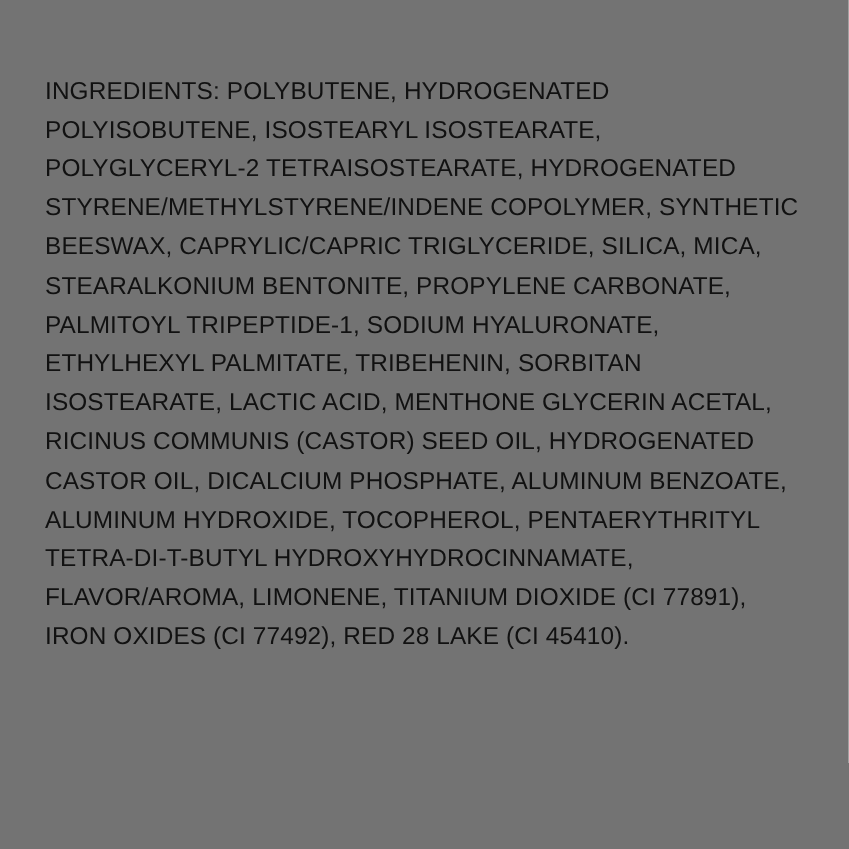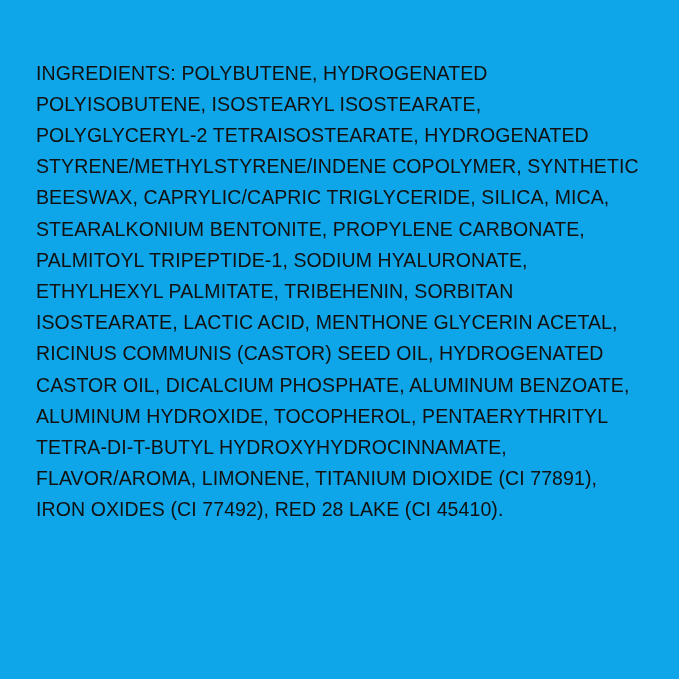--- a/index.html
+++ b/index.html
@@ -12,21 +12,21 @@
     background: #ffffff;
     font-family: "Liberation Sans", sans-serif;
     color: #0d0d0d;
     overflow: hidden;
   }
   .page {
     box-sizing: border-box;
     width: 679px;
     height: 679px;
     padding: 38px 36px 0 36px;
-    background: #0ea5e9;
+    background: #737373;
   }
   .ingredients-block {
     font-size: 19.5px;
     line-height: 31.2px;
     letter-spacing: 0.1px;
     color: #111111;
     white-space: pre-wrap;
     word-break: normal;
   }
 </style>

